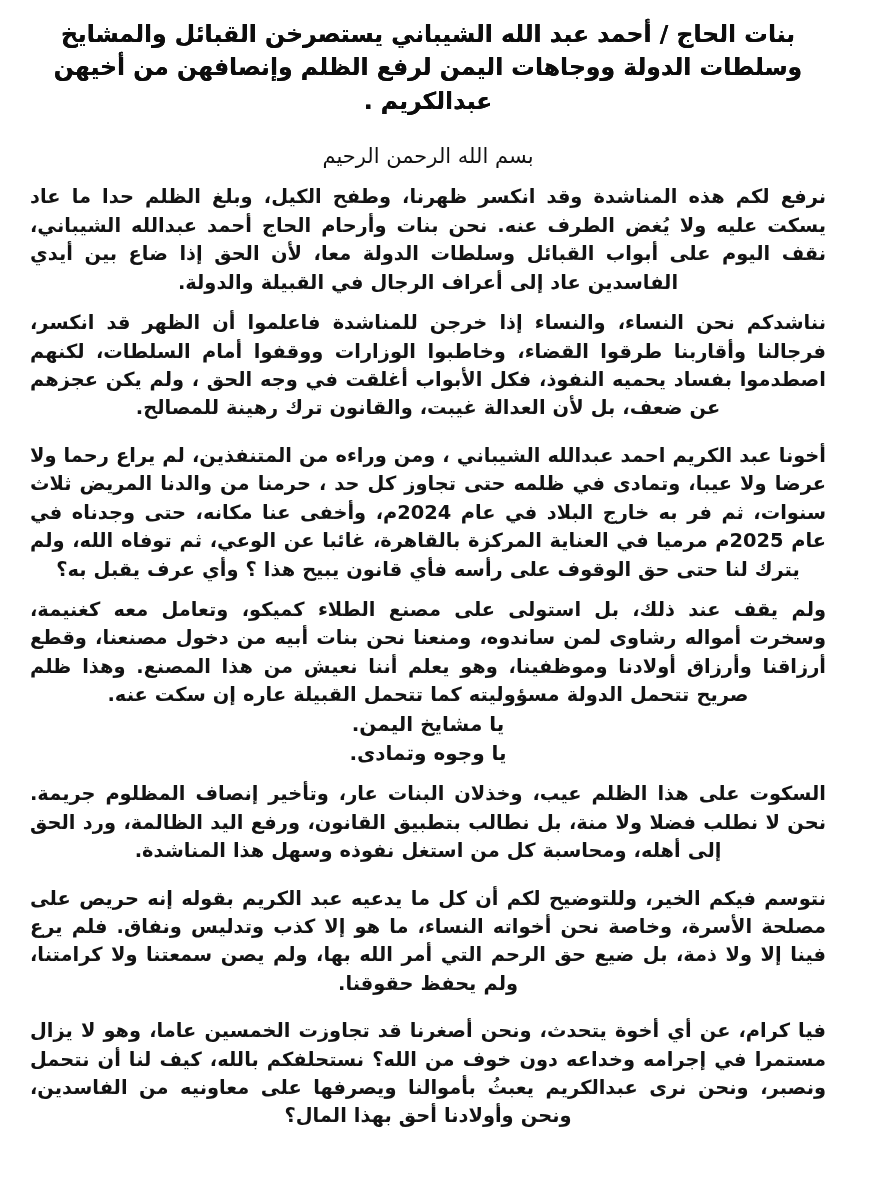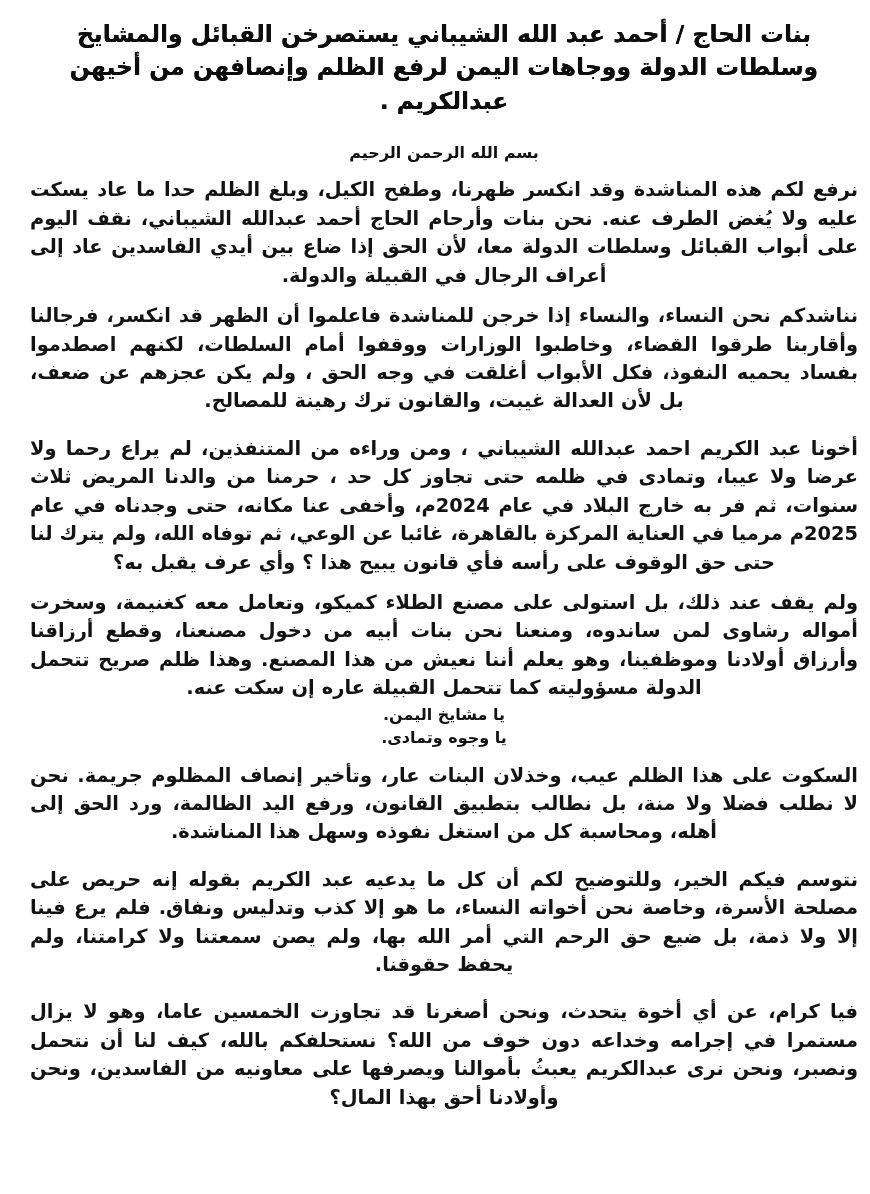--- a/index.html
+++ b/index.html
@@ -14,21 +14,21 @@
     overflow: hidden;
     font-family: "DejaVu Sans", "Liberation Sans", sans-serif;
     color: #131313;
     direction: rtl;
   }
 
   .page {
     width: 870px;
     height: 1194px;
     box-sizing: border-box;
-    padding: 14px 12px 6px 30px;
+    padding: 14px 44px 6px 30px;
     background: #ffffff;
     position: relative;
   }
 
   
   .doc-title {
     font-weight: 800;
     font-size: 23.5px;
     line-height: 1.42;
     text-align: center;
@@ -36,22 +36,22 @@
     color: #0d0d0d;
     margin: 4px 0 0 0;
     padding: 0 6px;
     text-shadow: 0 0 0.35px #000;
     -webkit-font-smoothing: none;
   }
 
   
   .basmala {
     text-align: center;
-    font-size: 16px;
-    font-weight: 700;
+    font-size: 21px;
+    font-weight: 400;
     line-height: 1.4;
     margin: 24px 0 10px 0;
     color: #111;
   }
 
   
   .body-block {
     margin: 0;
   }
 
@@ -65,21 +65,21 @@
     color: #131313;
     word-spacing: 0.3px;
   }
 
   .para.tight {
     margin-top: 12px;
   }
 
   
   .callout-line {
-    font-size: 16px;
+    font-size: 20px;
     line-height: 1.465;
     font-weight: 700;
     text-align: center;
     margin: 0;
     color: #131313;
   }
   .spacer-md { height: 19px; }
 </style>
 </head>
 <body>

